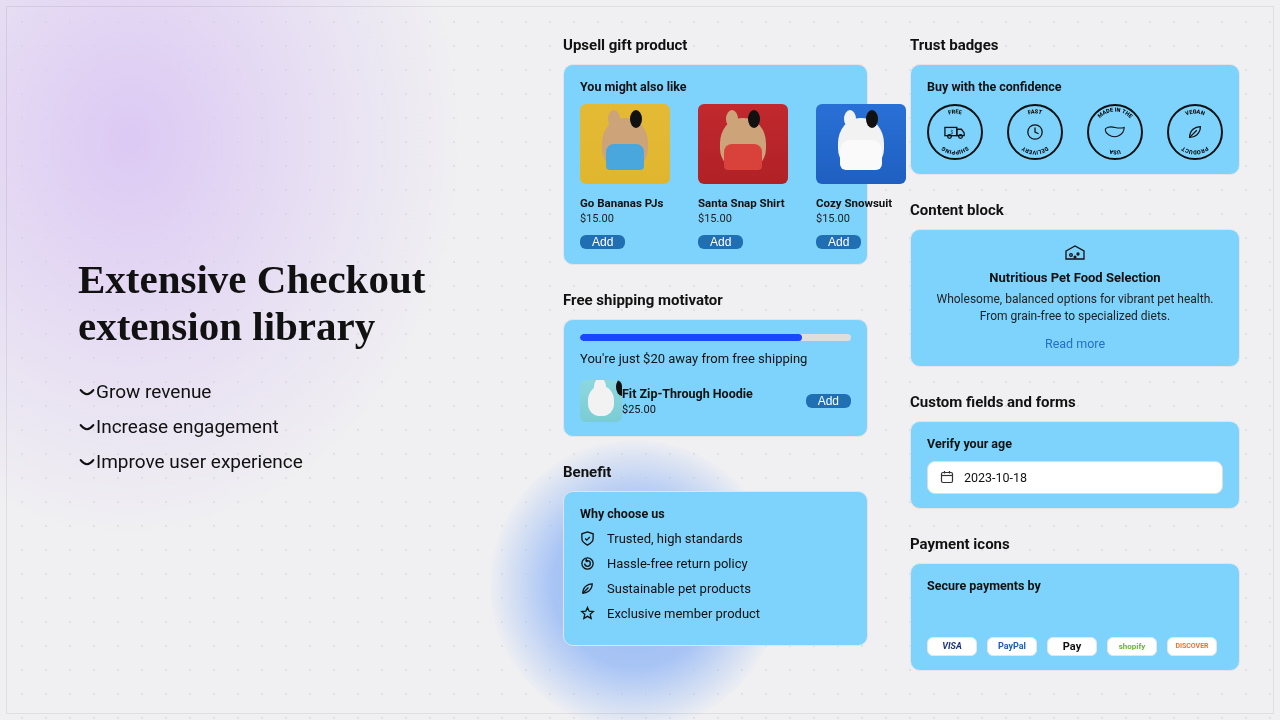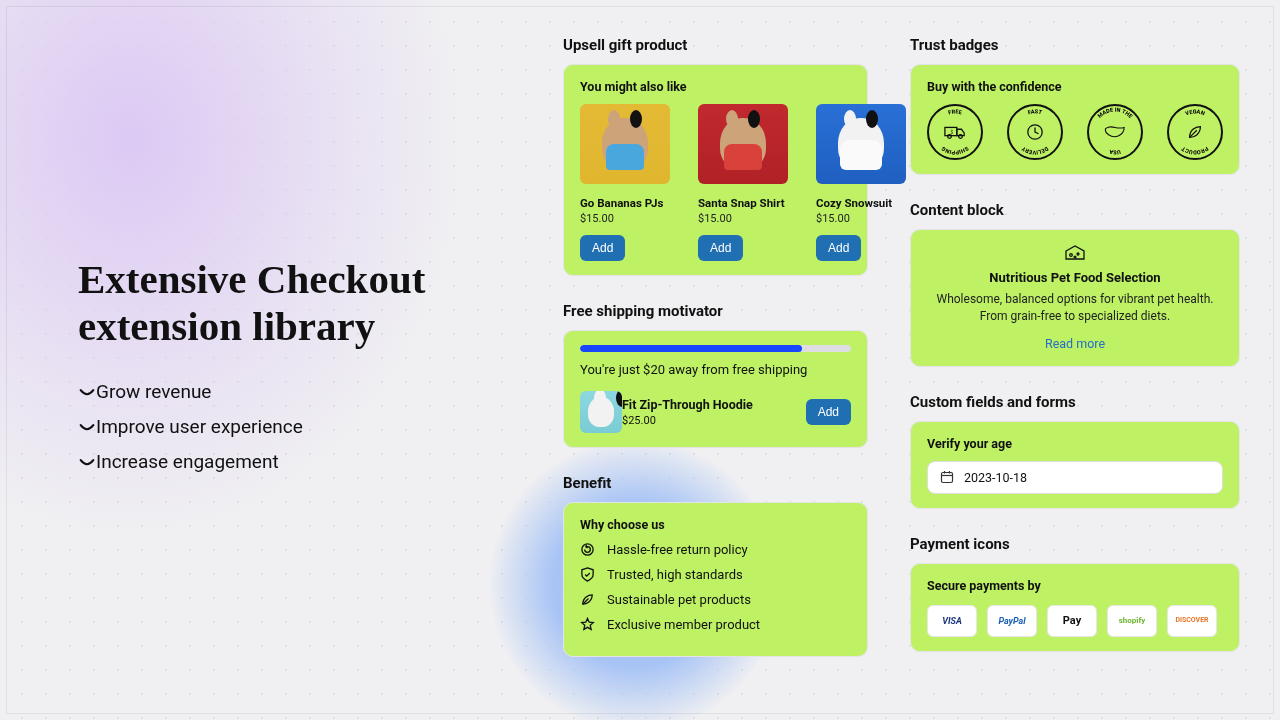--- a/index.html
+++ b/index.html
@@ -48,40 +48,40 @@
 .smile-icon svg { width: 18px; height: 18px; }
 
 .col {
   position: absolute; top: 36px;
 }
 .col-mid { left: 563px; width: 305px; }
 .col-right { left: 910px; width: 330px; }
 
 .section-title { font-weight: 700; font-size: 15px; margin-bottom: 10px; }
 .card {
-  background: #bef264; border: 1px solid #e4e4e8; border-radius: 10px; padding: 14px 16px; margin-bottom: 26px;
+  background: #7dd3fc; border: 1px solid #e4e4e8; border-radius: 10px; padding: 14px 16px; margin-bottom: 26px;
 }
 .card-sub { font-weight: 700; font-size: 12.5px; margin-bottom: 10px; }
 
 .upsell-row { display: flex; gap: 28px; }
 .product { width: 90px; }
 .thumb { width: 90px; height: 80px; border-radius: 6px; }
 .thumb.yellow { background: linear-gradient(#e4b934,#e1b62f); position:relative; overflow:hidden; }
 .thumb.red { background: linear-gradient(#c1292e,#b02126); position:relative; overflow:hidden; }
 .thumb.blue { background: linear-gradient(#2970d6,#1f5fc1); position:relative; overflow:hidden; }
 .thumb.teal { background: linear-gradient(#8cd8e0,#7accd4); position:relative; overflow:hidden; }
 .dog { position:absolute; left:50%; top:50%; transform:translate(-50%,-50%); width:46px; height:52px; border-radius:48% 48% 42% 42%; background:#cda37a; }
 .dog.white { background:#f2f2f2; }
 .dog::before {content:""; position:absolute; top:-8px; left:6px; width:12px; height:18px; background:inherit; border-radius:50%; box-shadow: 22px 0 0 0; color:inherit;}
 .thumb.red .dog::after {content:""; position:absolute; bottom:0; left:4px; right:4px; height:26px; background:#d9423a; border-radius:8px 8px 4px 4px;}
 .thumb.yellow .dog::after {content:""; position:absolute; bottom:0; left:4px; right:4px; height:26px; background:#4aa7de; border-radius:8px 8px 4px 4px;}
 .thumb.blue .dog::after {content:""; position:absolute; bottom:0; left:2px; right:2px; height:30px; background:#fafafa; border-radius:10px 10px 6px 6px;}
 .prod-name { font-weight:700; font-size:11.5px; margin-top:12px; }
 .prod-price { font-size:11px; margin-top:2px; color:#222; }
-.add-btn { background:#1f6fb2; color:#fff; border:none; border-radius:6px; padding:6px 12px; font-size:12px; font-weight:500; margin-top:10px; cursor:pointer; }
+.add-btn { background:#1f6fb2; color:#fff; border:none; border-radius:6px; padding:0 12px; font-size:12px; font-weight:500; margin-top:10px; cursor:pointer; }
 
 .progress-bar { width:100%; height:7px; background:#dedee2; border-radius:4px; overflow:hidden; margin-bottom:10px; }
 .progress-fill { height:100%; background:#1847ff; border-radius:4px; }
 .motivator-text { font-size:13px; margin-bottom:14px; }
 .motivator-row { display:flex; align-items:center; }
 .moti-thumb { width:42px; height:42px; border-radius:6px; position:relative; overflow:hidden; }
 .moti-info { flex:1; }
 .moti-name { font-weight:700; font-size:12.5px; }
 .moti-price { font-size:11px; margin-top:2px; }
 
@@ -99,22 +99,22 @@
 .content-block { text-align:center; }
 .content-icon { display:block; margin:0 auto 8px; }
 .content-title { font-weight:700; font-size:13px; margin-bottom:6px; }
 .content-desc { font-size:12px; line-height:1.4; color:#222; margin-bottom:8px; }
 .read-more { color:#2570c4; font-size:12.5px; text-decoration:none; cursor:pointer; }
 
 .date-field { display:flex; align-items:center; gap:10px; background:#fff; border:1px solid #ddd; border-radius:8px; padding:8px 12px; font-size:12.5px; }
 .cal-icon { width:14px; height:14px; }
 
 .pay-row { display:flex; gap:10px; margin-top:12px; }
-.pay-chip { width:50px; height:32px; background:#fff; border:1px solid #e6e6e6; border-radius:6px; display:flex; align-items:center; justify-content:center; font-size:9px; font-weight:700; }
-.pp { color:#1a5fb4; font-style:italic; }
+.pay-chip { width:50px; height:19px; background:#fff; border:1px solid #e6e6e6; border-radius:6px; display:flex; align-items:center; justify-content:center; font-size:9px; font-weight:700;margin-top:32px; }
+.pp { color:#1a5fb4; }
 .apay { font-size:11px; }
 .shop { color:#6bb52e; font-size:8px; }
 .disc { color:#e77628; font-size:7px; text-align:center; line-height:1; }
 </style>
 </head>
 <body>
 
 <div class="dot-grid"></div>
 <div class="bg-gradient"></div>
 <div class="blue-blob"></div>
@@ -130,29 +130,29 @@
           </svg>
         </span>
       <span>Grow revenue</span>
     </li>
     <li>
       <span class="smile-icon">
           <svg viewBox="0 0 20 20" fill="none" stroke="#111" stroke-width="2.4" stroke-linecap="round">
             <path d="M3 8 Q10 17 17 8"></path>
           </svg>
         </span>
-      <span>Improve user experience</span>
+      <span>Increase engagement</span>
     </li>
     <li>
       <span class="smile-icon">
           <svg viewBox="0 0 20 20" fill="none" stroke="#111" stroke-width="2.4" stroke-linecap="round">
             <path d="M3 8 Q10 17 17 8"></path>
           </svg>
         </span>
-      <span>Increase engagement</span>
+      <span>Improve user experience</span>
     </li>
   </ul>
 </div>
 
 <div class="col col-mid">
   <div>
     <div class="section-title">Upsell gift product</div>
     <div class="card">
       <div class="card-sub">You might also like</div>
       <div class="upsell-row">
@@ -205,34 +205,34 @@
   </div>
 
   <div>
     <div class="section-title">Benefit</div>
     <div class="card">
       <div class="card-sub">Why choose us</div>
       <ul class="benefit-list">
         <li>
             <span class="b-icon">
               <svg viewBox="0 0 16 16" fill="none" stroke="#111" stroke-width="1.4">
+                <path d="M8 1 L14 3 V8 C14 12 8 15 8 15 C8 15 2 12 2 8 V3 Z"></path>
+                <path d="M5.5 8 L7.2 9.7 L10.5 6.4"></path>
+              </svg>
+            </span>
+            <span>Trusted, high standards</span>
+          </li>
+        <li>
+            <span class="b-icon">
+              <svg viewBox="0 0 16 16" fill="none" stroke="#111" stroke-width="1.4">
                 <circle cx="8" cy="8" r="6"></circle>
                 <path d="M5 8 A3 3 0 1 0 8 5 L6 5 M6 5 L7 3 M6 5 L8 6.5"></path>
               </svg>
             </span>
             <span>Hassle-free return policy</span>
-          </li>
-        <li>
-            <span class="b-icon">
-              <svg viewBox="0 0 16 16" fill="none" stroke="#111" stroke-width="1.4">
-                <path d="M8 1 L14 3 V8 C14 12 8 15 8 15 C8 15 2 12 2 8 V3 Z"></path>
-                <path d="M5.5 8 L7.2 9.7 L10.5 6.4"></path>
-              </svg>
-            </span>
-            <span>Trusted, high standards</span>
           </li>
         <li>
             <span class="b-icon">
               <svg viewBox="0 0 16 16" fill="none" stroke="#111" stroke-width="1.4">
                 <path d="M3 13 C3 6 9 3 13 3 C13 10 7 13 3 13 Z"></path>
                 <path d="M3 13 L9 7"></path>
               </svg>
             </span>
             <span>Sustainable pet products</span>
           </li>

